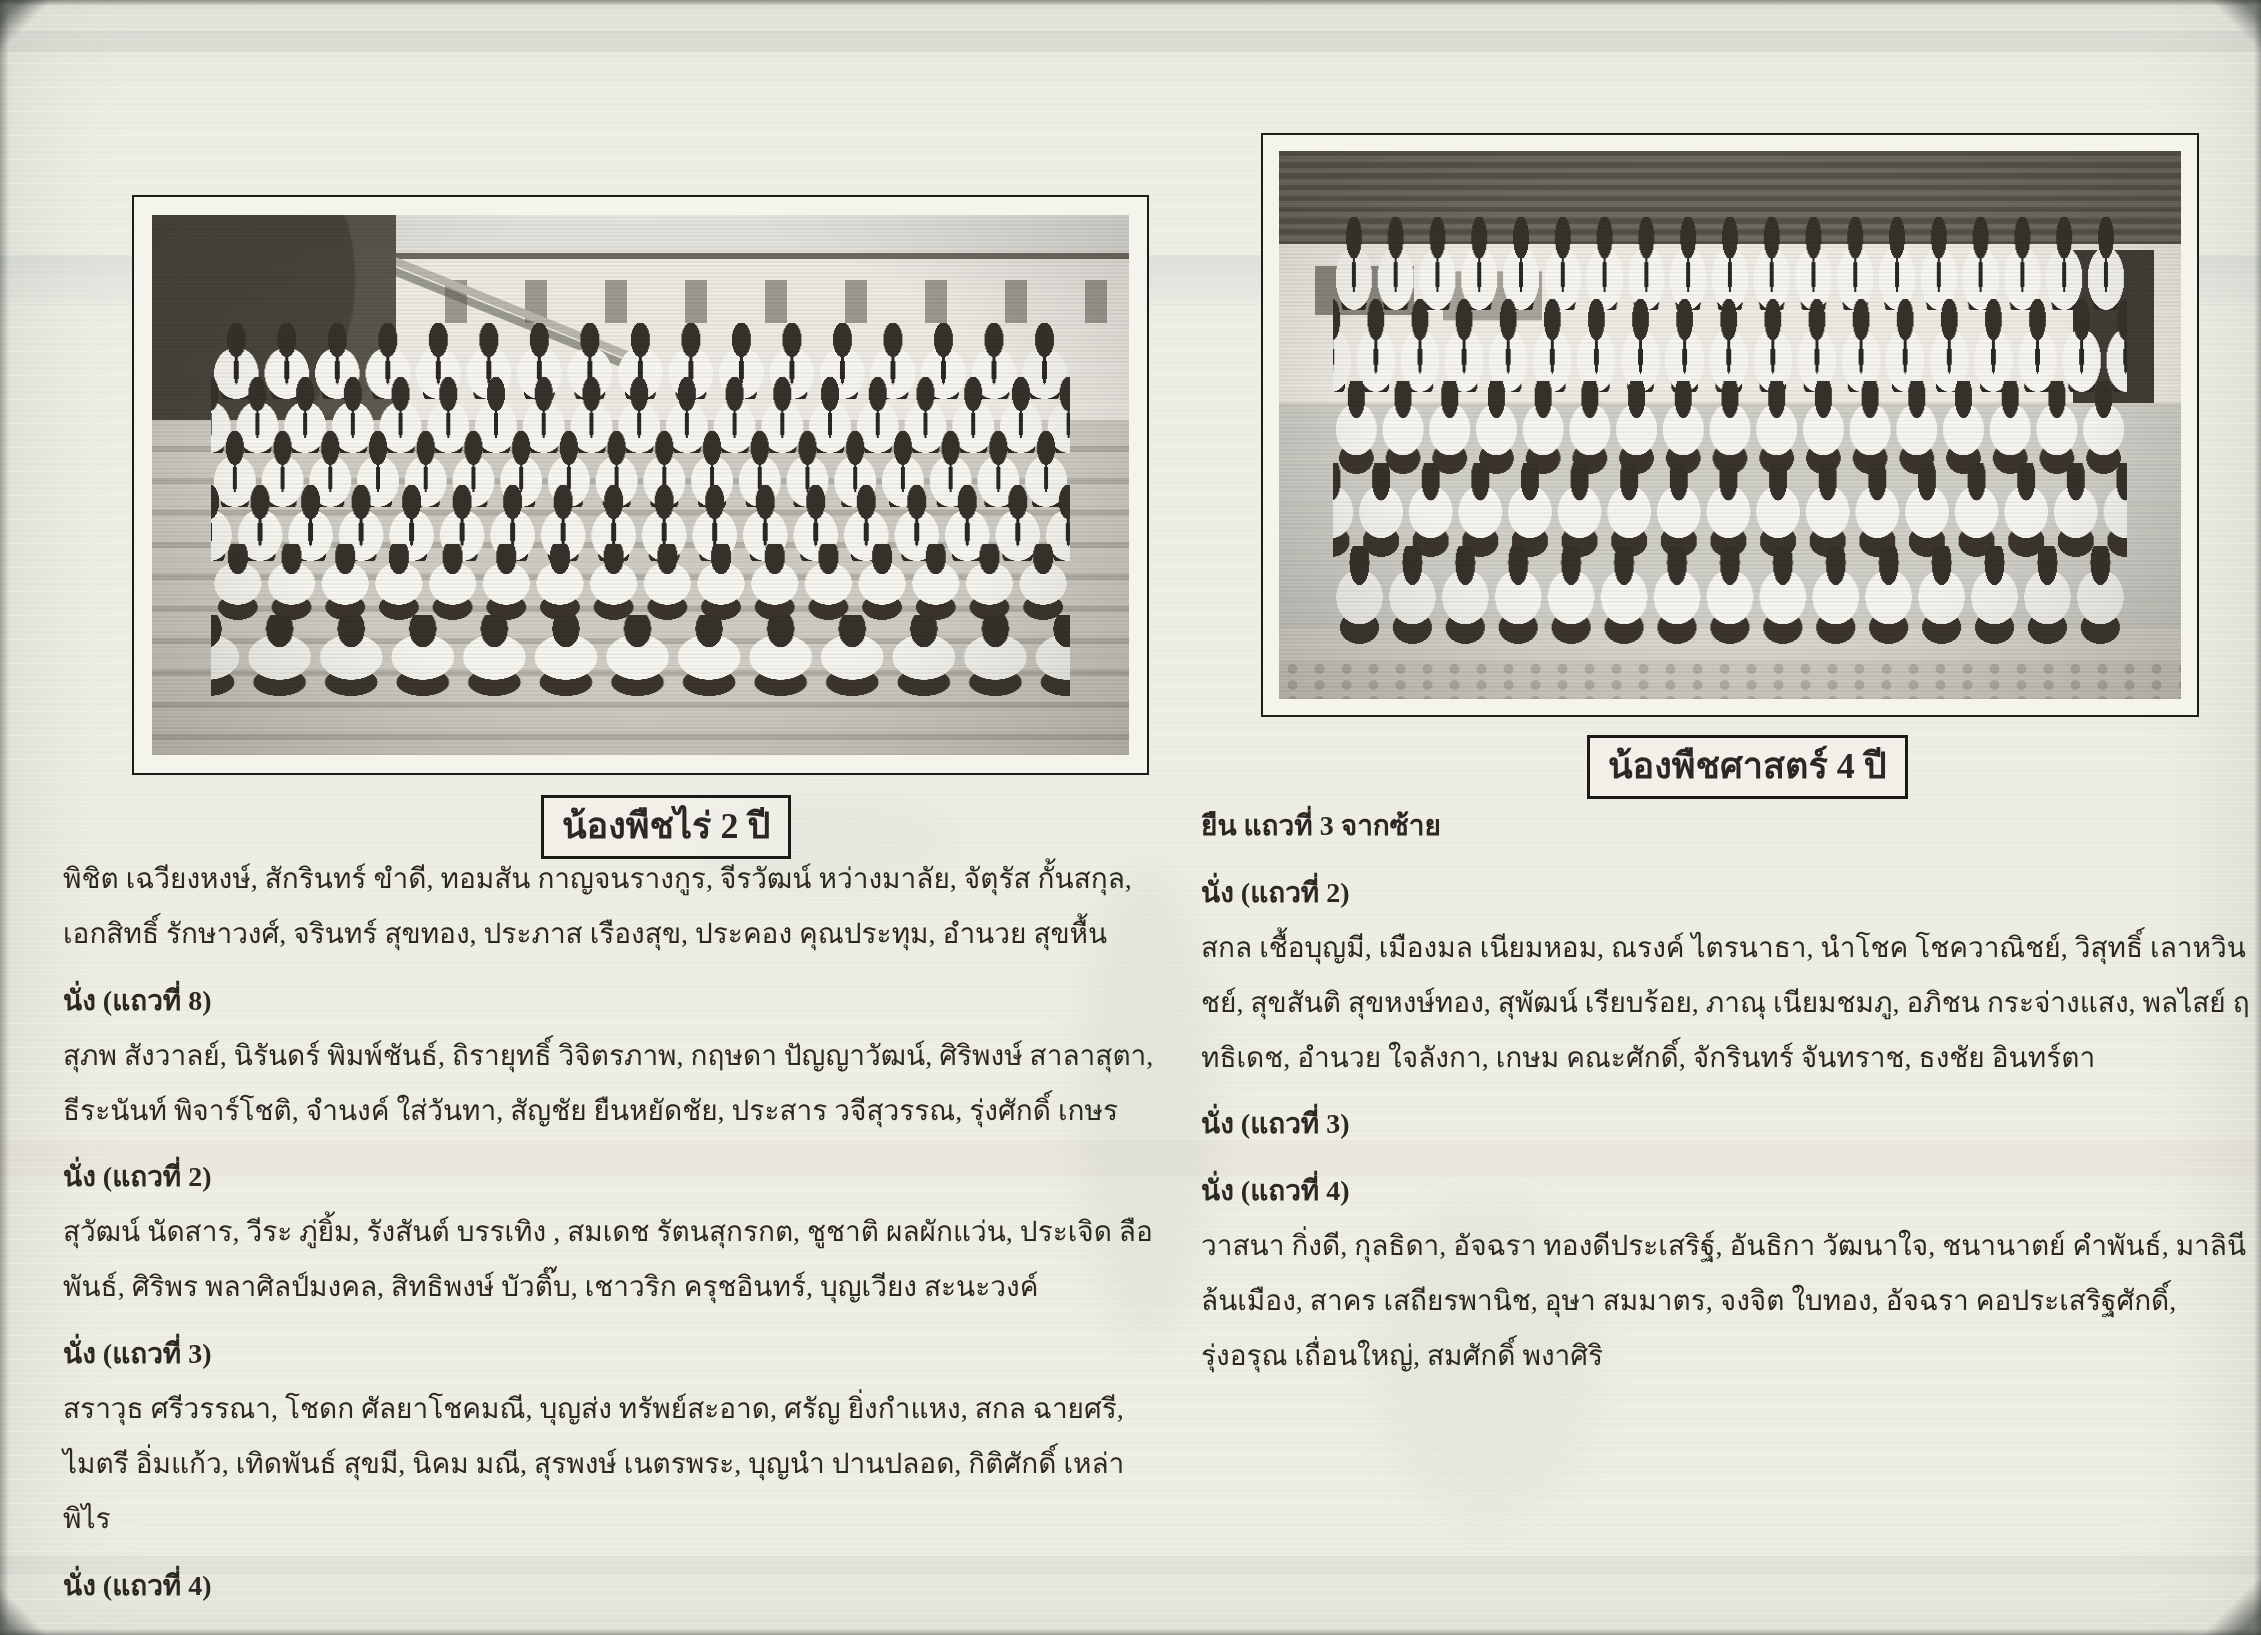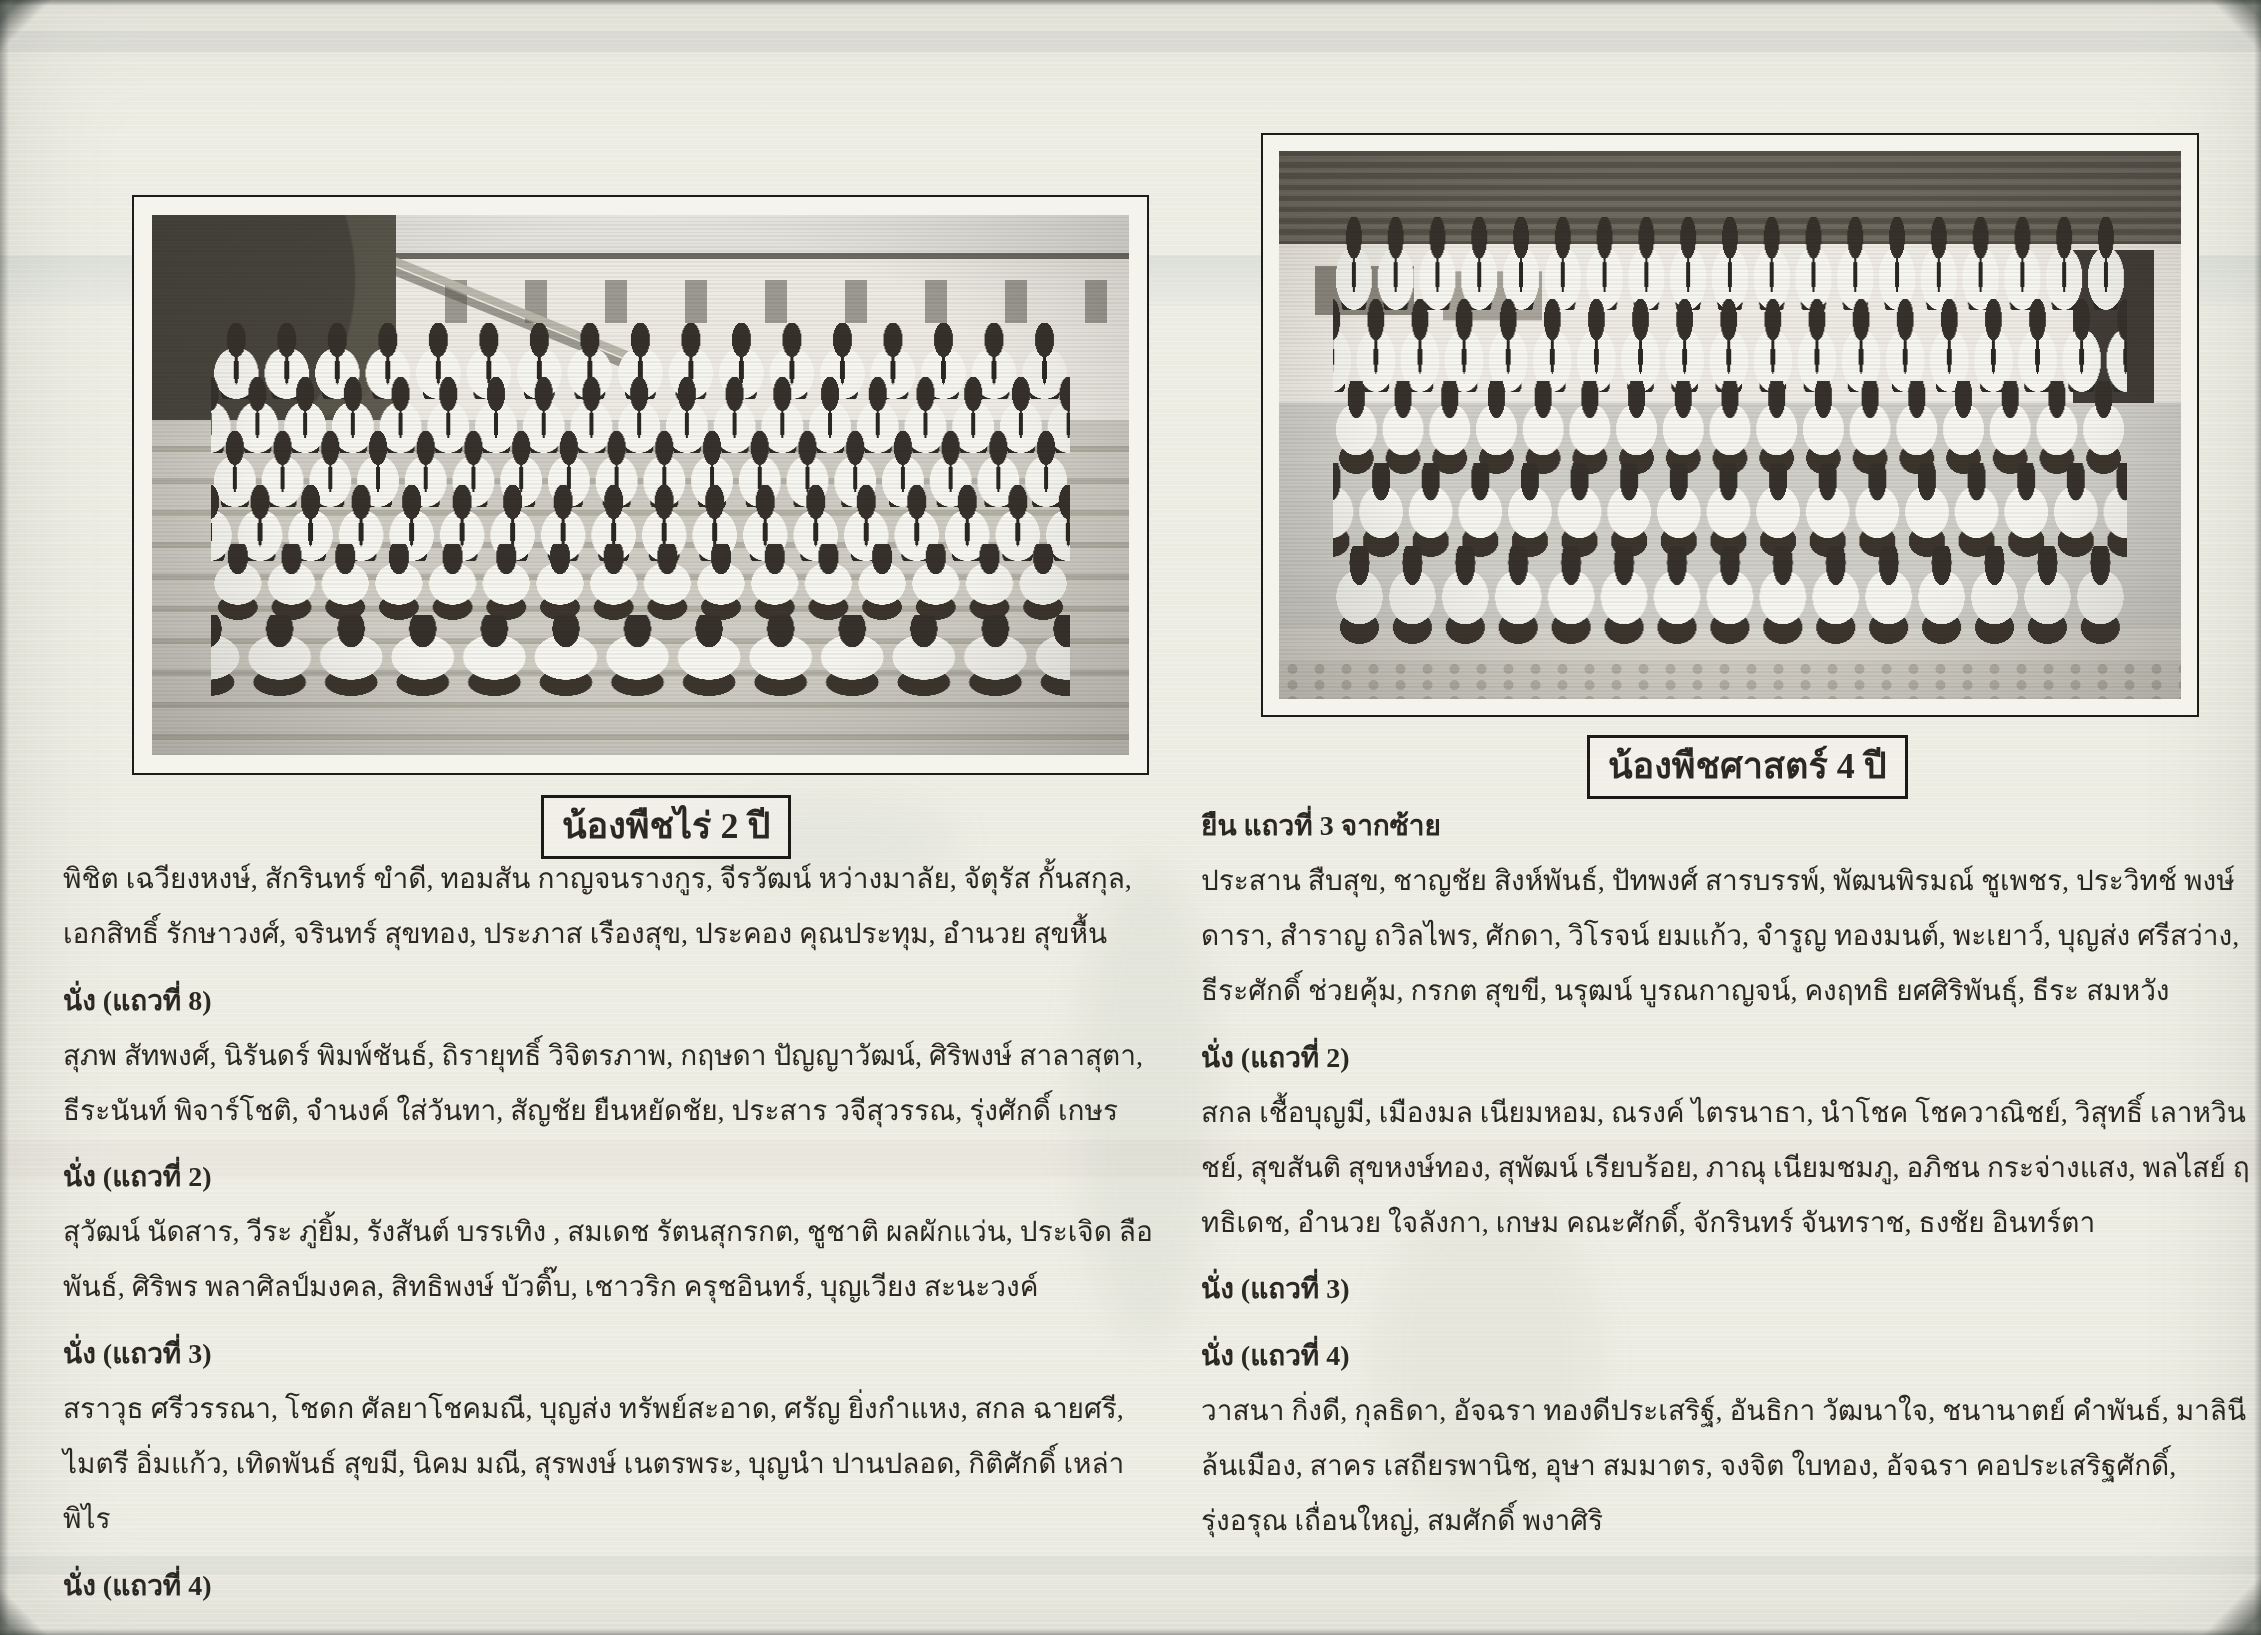--- a/index.html
+++ b/index.html
@@ -152,41 +152,40 @@
   <div class="caption-box right-cap">
     <span class="cap">น้องพืชศาสตร์ 4 ปี</span>
   </div>
 
   <div class="col left-col">
     <div class="group">
       <p class="names">พิชิต เฉวียงหงษ์, สักรินทร์ ขำดี, ทอมสัน กาญจนรางกูร, จีรวัฒน์ หว่างมาลัย, จัตุรัส กั้นสกุล, เอกสิทธิ์ รักษาวงศ์, จรินทร์ สุขทอง, ประภาส เรืองสุข, ประคอง คุณประทุม, อำนวย สุขหื้น</p>
     </div>
     <div class="group">
       <div class="hd">นั่ง (แถวที่ 8)</div>
-      <p class="names">สุภพ สัทพงศ์, นิรันดร์ พิมพ์ชันธ์, ถิรายุทธิ์ วิจิตรภาพ, กฤษดา ปัญญาวัฒน์, ศิริพงษ์ สาลาสุตา, ธีระนันท์ พิจาร์โชติ, จำนงค์ ใส่วันทา, สัญชัย ยืนหยัดชัย, ประสาร วจีสุวรรณ, รุ่งศักดิ์ เกษร</p>
+      <p class="names">สุภพ สังวาลย์, นิรันดร์ พิมพ์ชันธ์, ถิรายุทธิ์ วิจิตรภาพ, กฤษดา ปัญญาวัฒน์, ศิริพงษ์ สาลาสุตา, ธีระนันท์ พิจาร์โชติ, จำนงค์ ใส่วันทา, สัญชัย ยืนหยัดชัย, ประสาร วจีสุวรรณ, รุ่งศักดิ์ เกษร</p>
     </div>
     <div class="group">
       <div class="hd">นั่ง (แถวที่ 2)</div>
       <p class="names">สุวัฒน์ นัดสาร, วีระ ภู่ยิ้ม, รังสันต์ บรรเทิง , สมเดช รัตนสุกรกต, ชูชาติ ผลผักแว่น, ประเจิด ลือพันธ์, ศิริพร พลาศิลป์มงคล, สิทธิพงษ์ บัวติ๊บ, เชาวริก ครุชอินทร์, บุญเวียง สะนะวงค์</p>
     </div>
     <div class="group">
       <div class="hd">นั่ง (แถวที่ 3)</div>
       <p class="names">สราวุธ ศรีวรรณา, โชดก ศัลยาโชคมณี, บุญส่ง ทรัพย์สะอาด, ศรัญ ยิ่งกำแหง, สกล ฉายศรี, ไมตรี อิ่มแก้ว, เทิดพันธ์ สุขมี, นิคม มณี, สุรพงษ์ เนตรพระ, บุญนำ ปานปลอด, กิติศักดิ์ เหล่าพิไร</p>
     </div>
     <div class="group">
       <div class="hd">นั่ง (แถวที่ 4)</div>
 
     </div>
 
   </div>
 
   <div class="col right-col">
     <div class="group">
       <div class="hd">ยืน แถวที่ 3 จากซ้าย</div>
-      <p class="names">ประสาน สืบสุข, ชาญชัย สิงห์พันธ์, ปัทพงศ์ สารบรรพ์, พัฒนพิรมณ์ ชูเพชร, ประวิทช์ พงษ์ดารา, สำราญ ถวิลไพร, ศักดา, วิโรจน์ ยมแก้ว, จำรูญ ทองมนต์, พะเยาว์, บุญส่ง ศรีสว่าง, ธีระศักดิ์ ช่วยคุ้ม, กรกต สุขขี, นรุฒน์ บูรณกาญจน์, คงฤทธิ ยศศิริพันธุ์, ธีระ สมหวัง</p>
     </div>
     <div class="group">
       <div class="hd">นั่ง (แถวที่ 2)</div>
       <p class="names">สกล เชื้อบุญมี, เมืองมล เนียมหอม, ณรงค์ ไตรนาธา, นำโชค โชควาณิชย์, วิสุทธิ์ เลาหวินชย์, สุขสันติ สุขหงษ์ทอง, สุพัฒน์ เรียบร้อย, ภาณุ เนียมชมภู, อภิชน กระจ่างแสง, พลไสย์ ฤทธิเดช, อำนวย ใจลังกา, เกษม คณะศักดิ์, จักรินทร์ จันทราช, ธงชัย อินทร์ตา</p>
     </div>
     <div class="group">
       <div class="hd">นั่ง (แถวที่ 3)</div>
     </div>
     <div class="group">
       <div class="hd">นั่ง (แถวที่ 4)</div>

